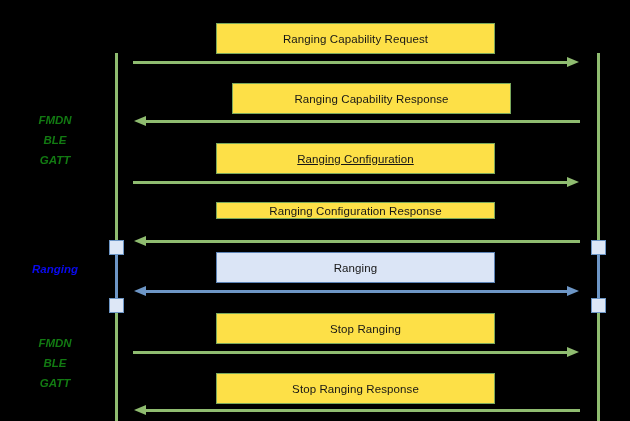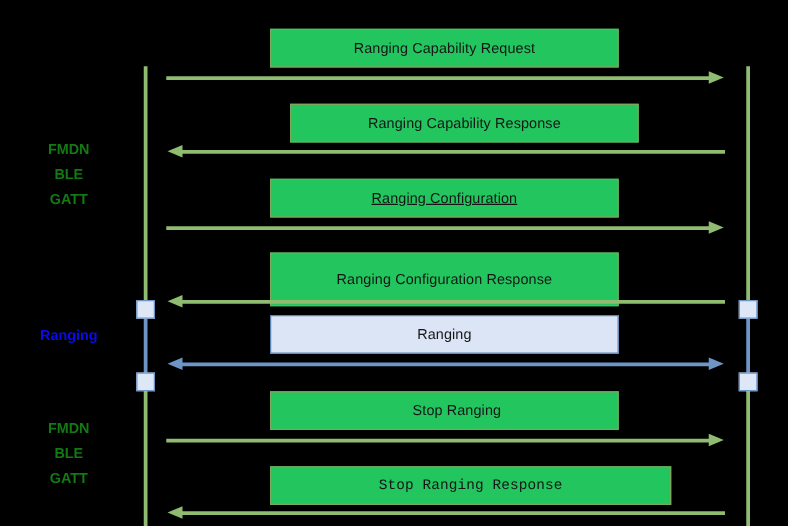--- a/index.html
+++ b/index.html
@@ -39,21 +39,21 @@
     position: absolute;
     box-sizing: border-box;
     display: flex;
     align-items: center;
     justify-content: center;
     font-size: 11.5px;
     color: #161616;
     letter-spacing: 0.1px;
   }
   .msg-box.green {
-    background: #22c55e;
+    background: #fde047;
     border: 1px solid #7aa85c;
   }
   .msg-box.blue {
     background: #dbe5f6;
     border: 1px solid #5b82b5;
   }
   
   .arrow {
     position: absolute;
     height: 3px;
@@ -82,20 +82,21 @@
   .arrow.blue  .head.left  { border-right: 12px solid #6d96c6; left: -11px; }
 
   
   .side-label {
     position: absolute;
     text-align: center;
     font-size: 11.5px;
     font-weight: bold;
     line-height: 20px;
     white-space: pre-line;
+    font-style: italic;
   }
   .side-label.green { color: #127a12; }
   .side-label.blue  { color: #0a0aee; }
 </style>
 </head>
 <body>
 
 <div id="canvas">
 
   <div class="lifeline" style="left:115px; top:53px; height:190px;"></div>
@@ -136,38 +137,38 @@
     <div class="shaft"></div>
     <div class="head left"></div>
   </div>
 
   <div class="msg-box green" style="left:216px; top:143px; width:279px; height:31px;text-decoration:underline;">Ranging Configuration</div>
   <div class="arrow green" style="left:133px; top:181px; width:435px;">
     <div class="shaft"></div>
     <div class="head right"></div>
   </div>
 
-  <div class="msg-box green" style="left:216px; top:202px; width:279px; height:43px;">Ranging Configuration Response</div>
+  <div class="msg-box green" style="left:216px; top:202px; width:279px; height:17px;">Ranging Configuration Response</div>
   <div class="arrow green" style="left:145px; top:240px; width:435px;">
     <div class="shaft"></div>
     <div class="head left"></div>
   </div>
 
   <div class="msg-box blue" style="left:216px; top:252px; width:279px; height:31px;">Ranging</div>
   <div class="arrow blue" style="left:145px; top:290px; width:423px;">
     <div class="shaft"></div>
     <div class="head left"></div>
     <div class="head right"></div>
   </div>
 
   <div class="msg-box green" style="left:216px; top:313px; width:279px; height:31px;padding-left:20px;">Stop Ranging</div>
   <div class="arrow green" style="left:133px; top:351px; width:435px;">
     <div class="shaft"></div>
     <div class="head right"></div>
   </div>
 
-  <div class="msg-box green" style="left:216px; top:373px; width:321px; height:31px;font-family:Liberation Mono, monospace;">Stop Ranging Response</div>
+  <div class="msg-box green" style="left:216px; top:373px; width:279px; height:31px;">Stop Ranging Response</div>
   <div class="arrow green" style="left:145px; top:409px; width:435px;">
     <div class="shaft"></div>
     <div class="head left"></div>
   </div>
 
 </div>
 
 </body></html>

